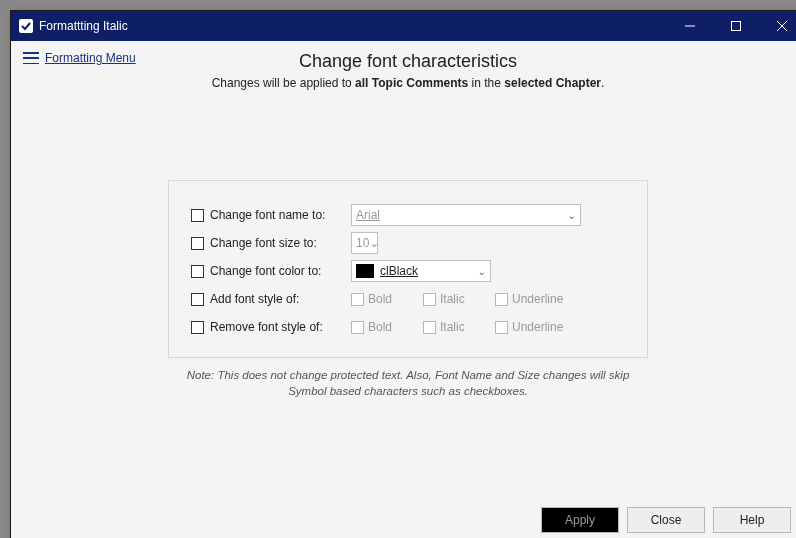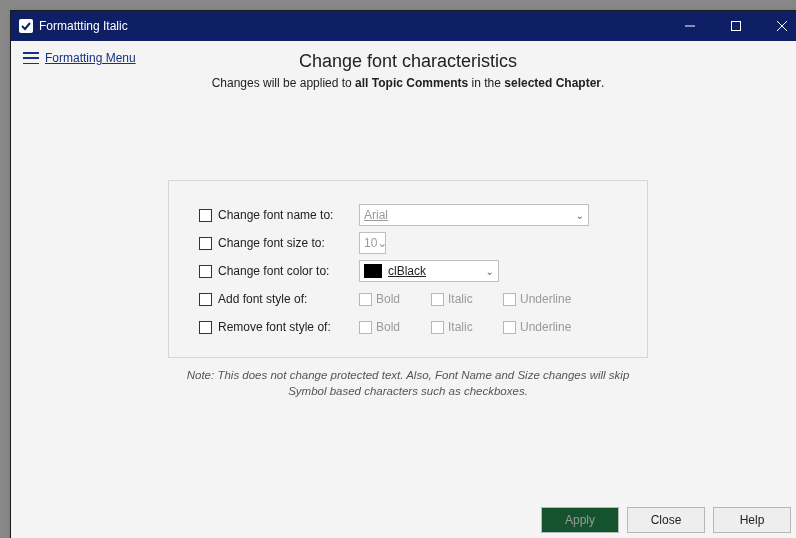--- a/index.html
+++ b/index.html
@@ -80,21 +80,21 @@
     top:-9px; left:10px;
     background:#f4f4f4;
     padding:0 4px;
     font-weight:bold;
     font-size:12px;
     color:#222;
   }
   .row {
     display:flex;
     align-items:center;
-    margin: 4px 12px;
+    margin: 4px 4px;
     min-height:24px;
   }
   .row .lbl {
     display:flex;align-items:center;gap:6px;
     width:160px;
     color:#222;
   }
   .chk {
     width:13px;height:13px;border:1px solid #333;background:#fff;flex:0 0 auto;
   }
@@ -136,21 +136,21 @@
     gap:8px;
   }
   .btn {
     width:78px;height:26px;
     border:1px solid #b7b7b7;
     background:#eee;
     display:flex;align-items:center;justify-content:center;
     font-size:12px;
     color:#222;
   }
-  .btn.disabled { color:#9a9a9a; background:#14532d;}
+  .btn.disabled { color:#9a9a9a; background:#000000;}
 </style>
 </head>
 <body>
 
 <div class="window">
 
   <div class="titlebar">
     <span class="ticon">
       <svg viewBox="0 0 10 10">
           <path d="M1 5 L4 8 L9 2" stroke="#0f1f65" stroke-width="2" fill="none"></path>

